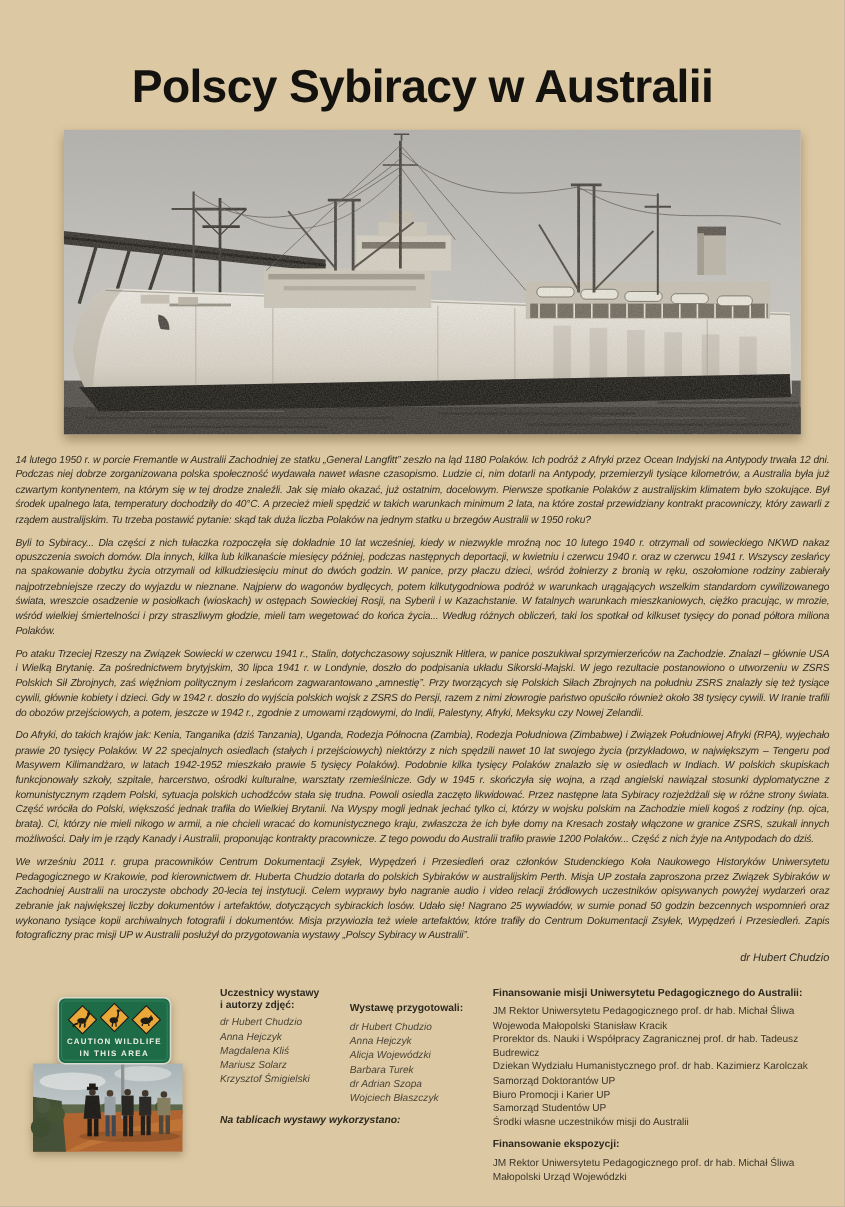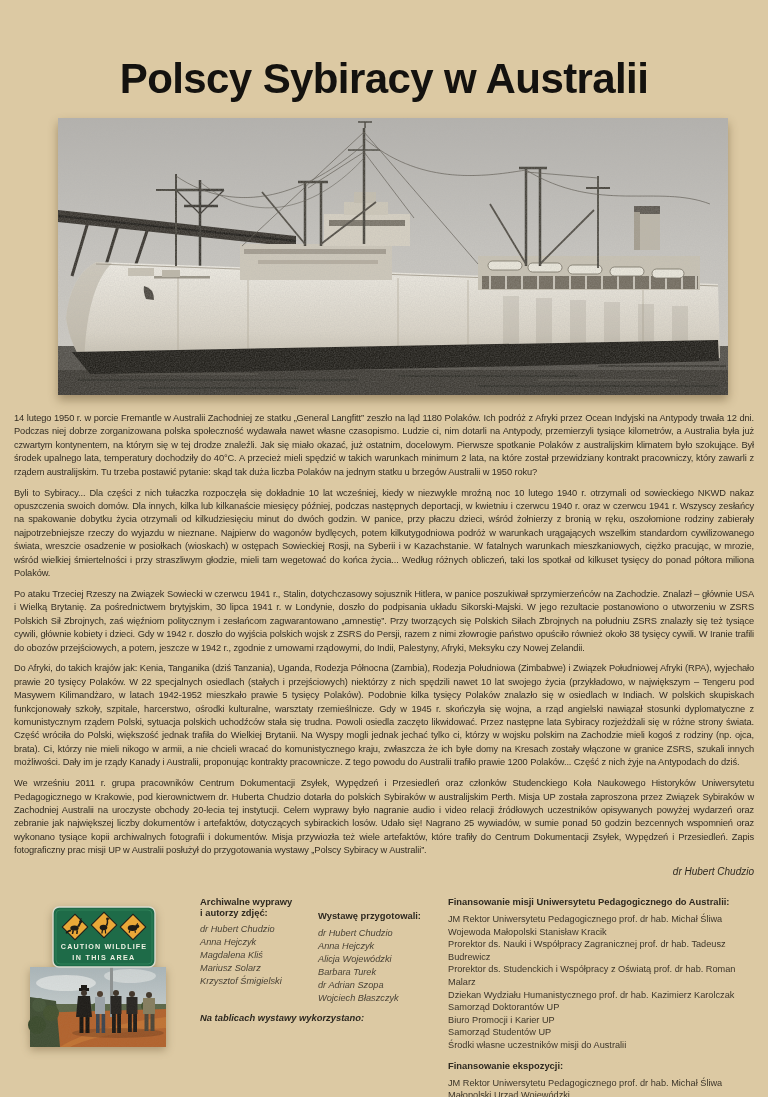--- a/index.html
+++ b/index.html
@@ -16,21 +16,21 @@
   .ship-photo {
     position:absolute; left:58px; top:118px; width:670px; height:277px;
     box-shadow:0 5px 9px rgba(92,72,40,0.45);
     display:block;
   }
   .text-block {
     position:absolute; left:14px; top:412px; width:740px;
     font-size:9.3px; line-height:13.4px; letter-spacing:-0.12px;
     text-align:justify; color:#332d23;
   }
-  .para { margin:0 0 7.5px 0; }
+  .para { margin:0 0 7.5px 0;font-style:italic; }
   .signature {
     font-style:italic; text-align:right; font-size:10px;
     letter-spacing:0; margin-top:3px; color:#2e2920;
   }
   .bottom { position:absolute; top:896px; left:0; width:768px; height:201px; }
   .montage {
     position:absolute; left:26px; top:5px; width:142px; height:148px; display:block;
     filter:drop-shadow(0 3px 4px rgba(92,72,40,0.40));
   }
   .credits-col { position:absolute; font-size:9.2px; color:#3c3529; }
@@ -288,21 +288,21 @@
             <path d="M103,29.4 l-0.3,2.4 h1.2 l0.4,-2.2 z M108.5,29.6 l0.3,2.2 h1.2 l-0.4,-2.2 z"></path>
           </g>
         </g>
 
         <text x="78" y="48" text-anchor="middle" fill="#edf0e2" font-size="7.2" font-weight="bold" letter-spacing="1.1">CAUTION WILDLIFE</text>
         <text x="78" y="59" text-anchor="middle" fill="#edf0e2" font-size="7.2" font-weight="bold" letter-spacing="1.3">IN THIS AREA</text>
       </g>
     </svg>
 
     <div class="credits-col col-participants">
-      <div class="credits-header">Archiwalne wyprawy</div>
+      <div class="credits-header">Uczestnicy wystawy</div>
       <div class="credits-header">i autorzy zdjęć:</div>
       <div class="header-gap"></div>
       <div class="name-list">
           <div class="item">dr Hubert Chudzio</div>
           <div class="item">Anna Hejczyk</div>
           <div class="item">Magdalena Kliś</div>
           <div class="item">Mariusz Solarz</div>
           <div class="item">Krzysztof Śmigielski</div>
         </div>
     </div>
@@ -318,21 +318,20 @@
           <div class="item">Wojciech Błaszczyk</div>
         </div>
     </div>
 
     <div class="credits-col col-funding">
       <div class="credits-header spaced">Finansowanie misji Uniwersytetu Pedagogicznego do Australii:</div>
       <div class="plain-list">
           <div class="item">JM Rektor Uniwersytetu Pedagogicznego prof. dr hab. Michał Śliwa</div>
           <div class="item">Wojewoda Małopolski Stanisław Kracik</div>
           <div class="item">Prorektor ds. Nauki i Współpracy Zagranicznej prof. dr hab. Tadeusz Budrewicz</div>
-          <div class="item">Prorektor ds. Studenckich i Współpracy z Oświatą prof. dr hab. Roman Malarz</div>
           <div class="item">Dziekan Wydziału Humanistycznego prof. dr hab. Kazimierz Karolczak</div>
           <div class="item">Samorząd Doktorantów UP</div>
           <div class="item">Biuro Promocji i Karier UP</div>
           <div class="item">Samorząd Studentów UP</div>
           <div class="item">Środki własne uczestników misji do Australii</div>
         </div>
       <div class="expo-block">
         <div class="credits-header spaced">Finansowanie ekspozycji:</div>
         <div class="plain-list">
             <div class="item">JM Rektor Uniwersytetu Pedagogicznego prof. dr hab. Michał Śliwa</div>

